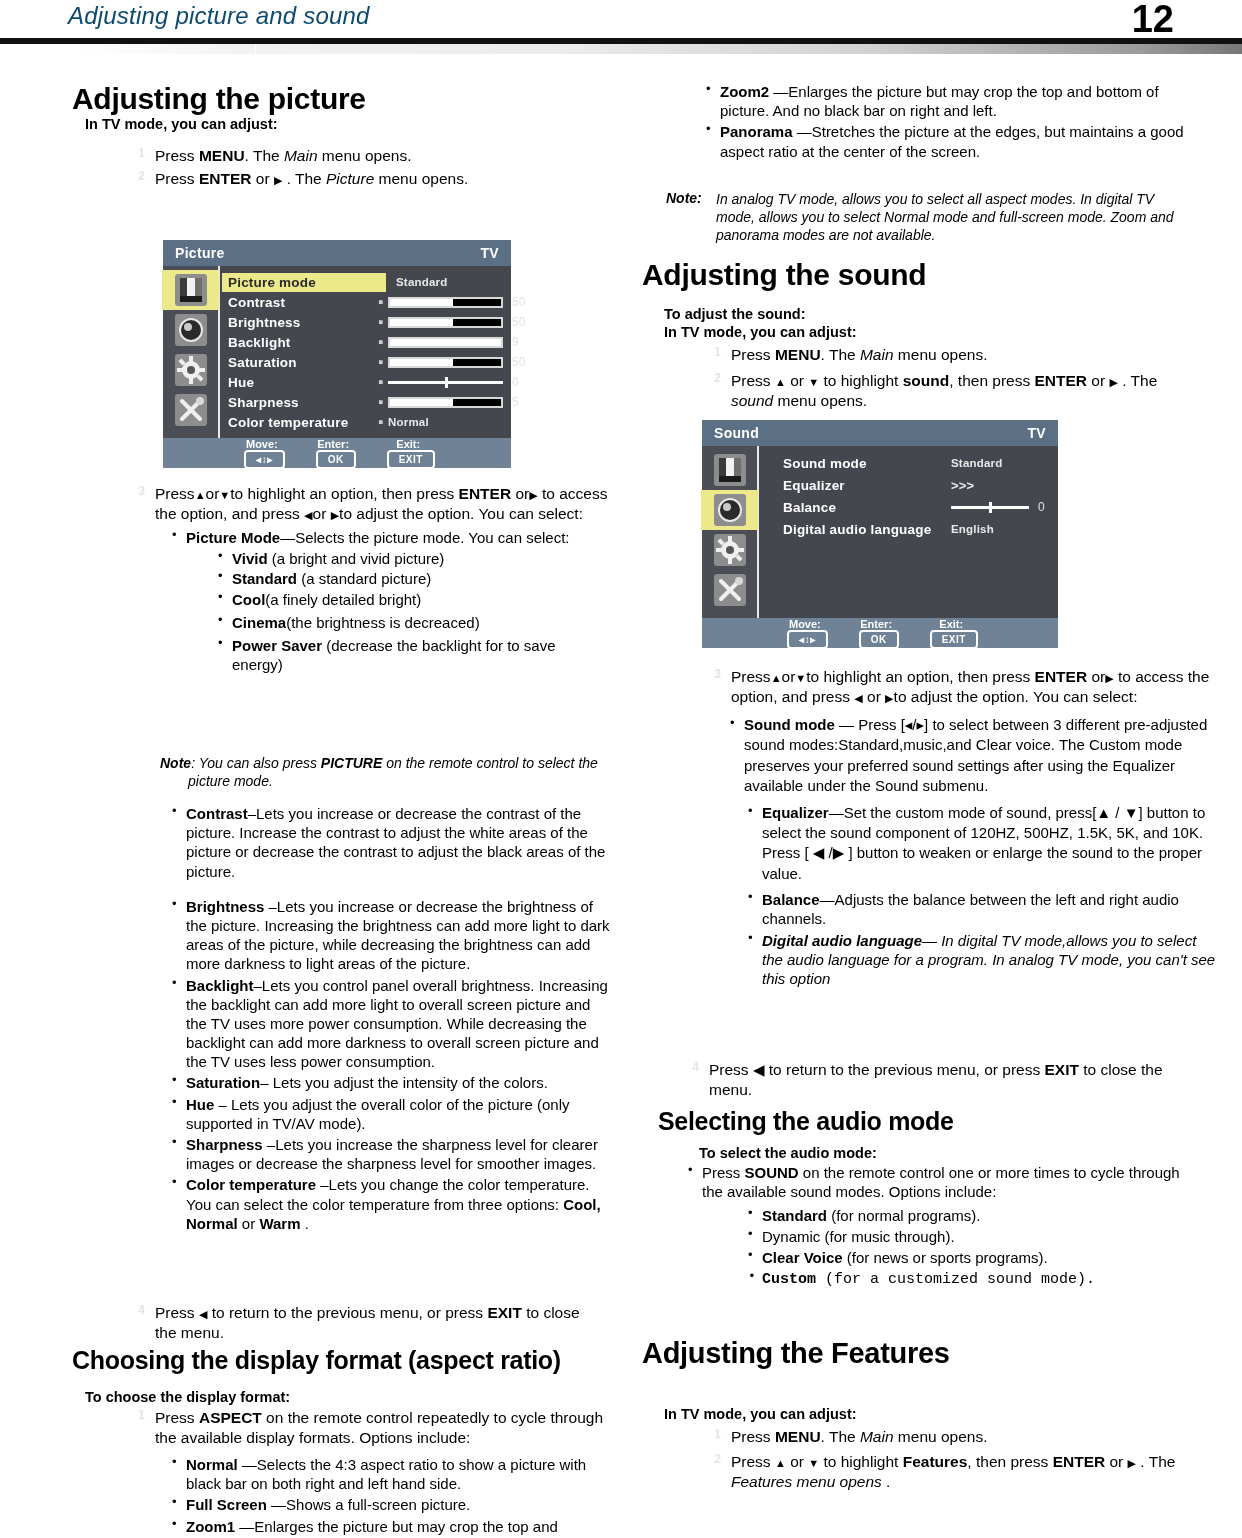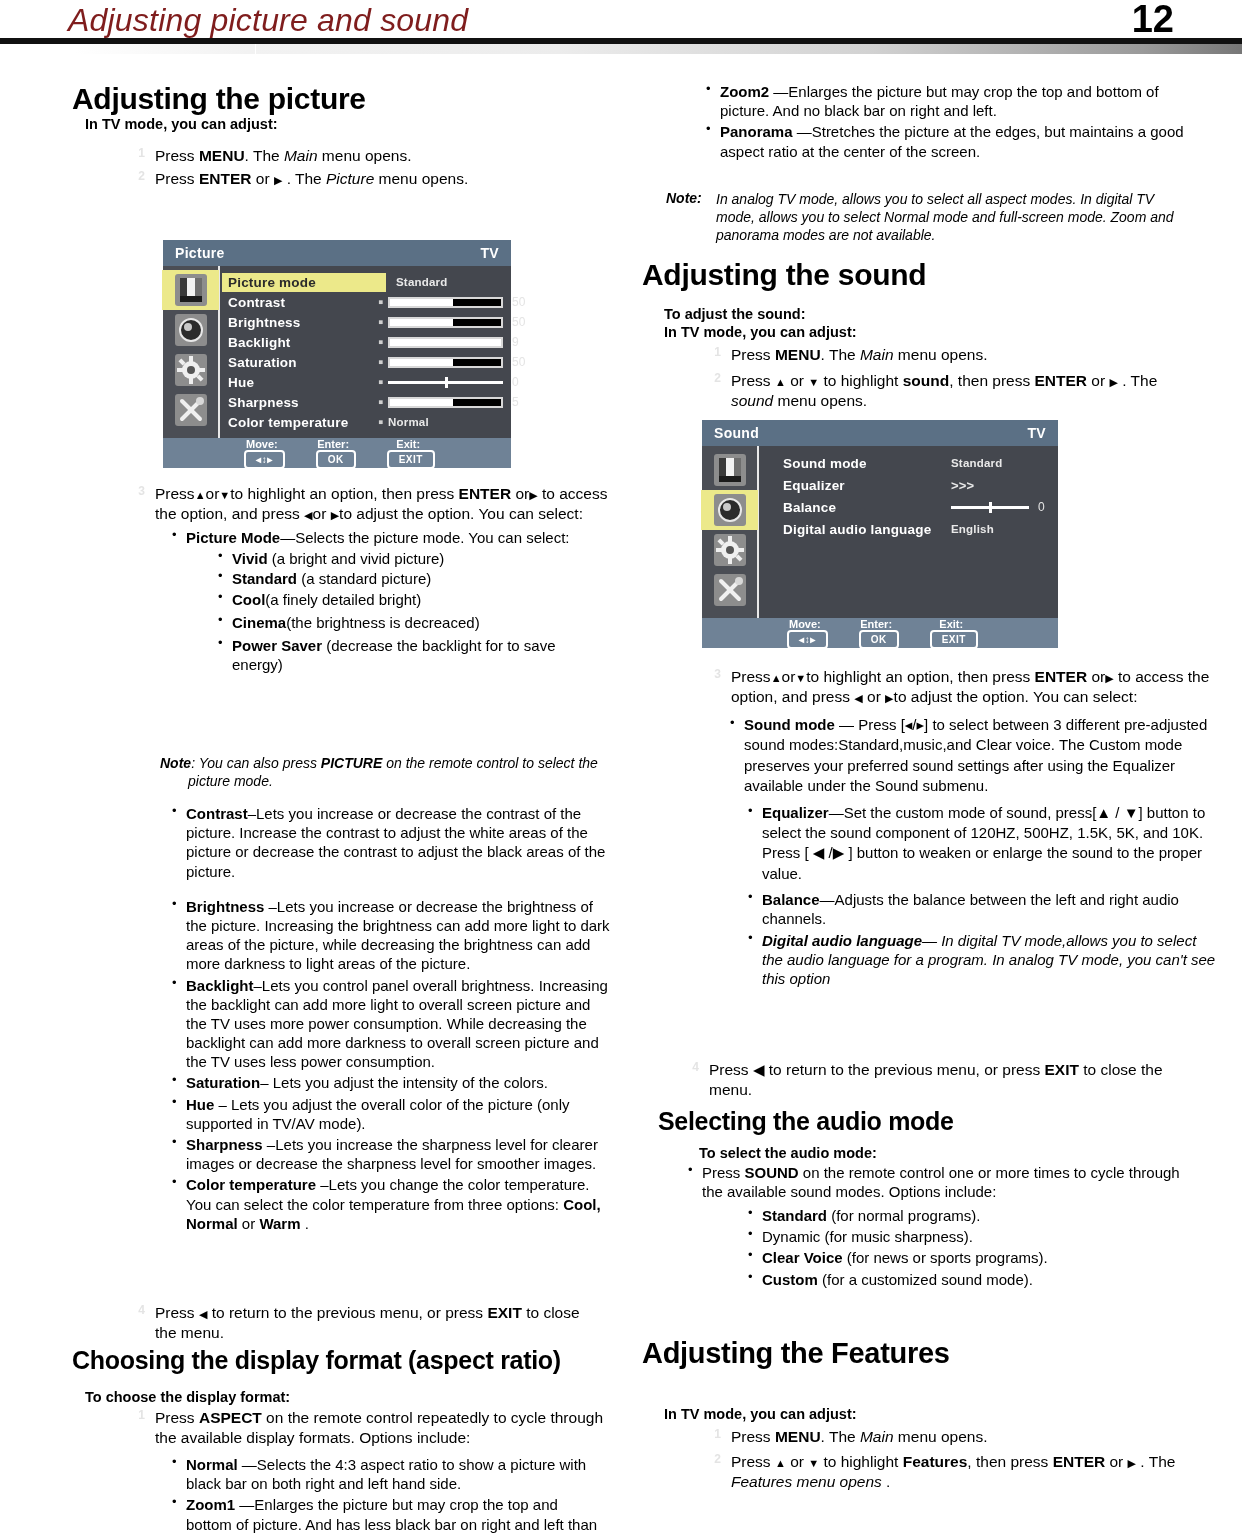--- a/index.html
+++ b/index.html
@@ -4,21 +4,21 @@
 <style>
   html,body{margin:0;padding:0;}
   body{
     width:1242px;height:1538px;background:#fff;
     font-family:"Liberation Sans",sans-serif;
     color:#000;position:relative;overflow:hidden;
   }
   
   .page-header{position:absolute;left:0;top:0;width:1242px;height:48px;}
   .hdr-title{position:absolute;left:68px;top:2px;font-family:"Liberation Sans",sans-serif;
-    font-style:italic;font-size:32px;letter-spacing:.2px;color:#7f1d1d;white-space:nowrap;}
+    font-style:italic;font-size:24px;letter-spacing:.2px;color:#0c4a6e;white-space:nowrap;}
   .hdr-pageno{position:absolute;right:68px;top:-2px;font-size:38px;font-weight:bold;color:#000;}
   .hdr-rule{position:absolute;left:0;top:38px;width:1242px;height:6px;background:#111;}
   .hdr-grad{position:absolute;left:0;top:44px;width:1242px;height:10px;
     background:linear-gradient(to right,#ffffff 0%,#ffffff 6%,#f2f2f2 20%,#ececec 45%,#e4e4e4 52%,#d2d2d2 70%,#9a9a9a 92%,#777 100%);}
   .hdr-grad:after{content:"";position:absolute;left:255px;top:0;width:1px;height:10px;background:#fff;}
 
   
   .col{position:absolute;top:60px;}
   .col-left{left:0;width:636px;}
   .col-right{left:636px;width:606px;}
@@ -277,20 +277,21 @@
 
   <div class="sub" style="position:absolute;left:85px;top:1328px;">To choose the display format:</div>
 
   <div class="step" style="position:absolute;left:110px;top:1348px;width:500px;">
     <div class="num">1</div>
     <div class="body">Press <b>ASPECT</b> on the remote control repeatedly to cycle through the available display formats. Options include:</div>
   </div>
 
   <ul class="bul" style="position:absolute;left:170px;top:1395px;width:430px;">
     <li><b>Normal </b><span>—Selects the 4:3 aspect ratio to show a picture with black bar on both right and left hand side.</span></li>
+    <li style="margin-top:2px;"><b>Full Screen </b><span>—Shows a full-screen picture.</span></li>
     <li style="margin-top:2px;"><b>Zoom1 </b><span>—Enlarges the picture but may crop the top and bottom of picture. And has less black bar on right and left than Normal aspect mode.</span></li>
   </ul>
 
 </div>
 
 <div class="col col-right">
 
   <ul class="bul" style="position:absolute;left:68px;top:22px;width:480px;">
     <li><b>Zoom2 </b><span>—Enlarges the picture but may crop the top and bottom of picture. And no black bar on right and left.</span></li>
     <li style="margin-top:2px;"><b>Panorama  </b><span>—Stretches the picture at the edges, but maintains a good aspect ratio at the center  of the screen.</span></li>
@@ -431,23 +432,23 @@
   <h1 class="sect" style="position:absolute;left:22px;top:1048px;font-size:25px;">Selecting the audio mode</h1>
 
   <div class="sub" style="position:absolute;left:40px;top:1084px;margin-left:23px;">To select the audio mode:</div>
 
   <ul class="bul" style="position:absolute;left:50px;top:1103px;width:500px;">
     <li>Press <b>SOUND</b> on the remote control one or more times to cycle through the available sound modes. Options include:</li>
   </ul>
 
   <ul class="bul" style="position:absolute;left:110px;top:1146px;width:450px;">
     <li><b>Standard </b><span>(for normal programs).</span></li>
-    <li style="margin-top:2px;"><span> Dynamic  </span><span>(for music sharpness).</span></li>
+    <li style="margin-top:2px;"><span> Dynamic  </span><span>(for music through).</span></li>
     <li style="margin-top:2px;"><b>Clear Voice </b><span>(for news or sports programs).</span></li>
-    <li style="margin-top:2px;"><b>Custom  </b><span>(for a customized sound mode).</span></li>
+    <li style="margin-top:2px;font-family:Liberation Mono, monospace;"><b>Custom  </b><span>(for a customized sound mode).</span></li>
   </ul>
 
   <h1 class="sect" style="position:absolute;left:6px;top:1278px;font-size:29px;">Adjusting the Features</h1>
 
   <div class="sub" style="position:absolute;left:28px;top:1345px;">In TV mode, you can adjust:</div>
 
   <div class="step" style="position:absolute;left:50px;top:1367px;width:500px;">
     <div class="num">1</div>
     <div class="body">Press <b>MENU</b>. The <i>Main</i> menu opens.</div>
   </div>

